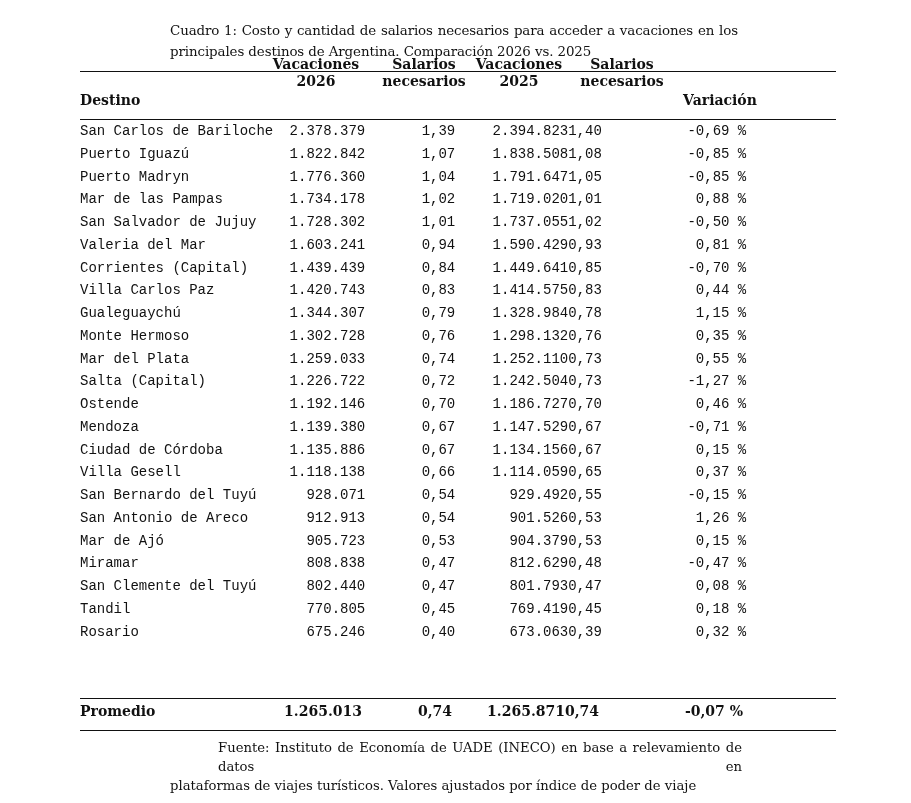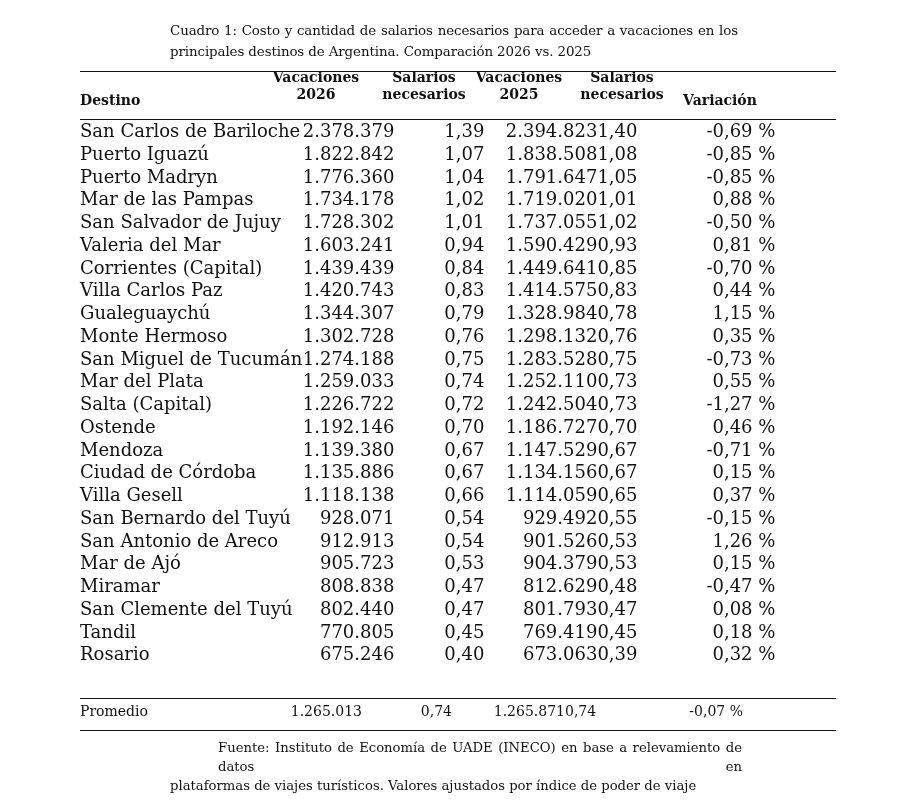--- a/index.html
+++ b/index.html
@@ -1,31 +1,31 @@
 <!DOCTYPE html>
 <html><head>
   <meta charset="utf-8">
   <style>
     html, body { margin: 0; padding: 0; background: #ffffff; }
     body { width: 911px; height: 803px; position: relative; font-family: "DejaVu Serif", "Liberation Serif", serif; color: #111; }
     .caption { position: absolute; left: 170px; top: 14px; width: 568px; font-size: 13.4px; line-height: 21px; text-align: justify; text-align-last: left; letter-spacing: -0.1px; margin-top: 6px; }
     .caption .l1 { display:block; text-align: justify; text-align-last: justify; }
     .caption .l2 { display:block; }
     .rule { position: absolute; left: 80px; width: 756px; height: 1px; background: #111; }
-    .hdr { position: absolute; top: 69px; font-weight: bold; font-size: 14px; line-height: 17px; text-align: center; }
+    .hdr { position: absolute; top: 56px; font-weight: bold; font-size: 14px; line-height: 17px; text-align: center; }
     .hdr.dest { left: 80px; top: 92px; text-align: left; }
-    table.tbl { position: absolute; left: 80px; top: 120px; border-collapse: collapse; font-size: 18px; }
+    table.tbl { position: absolute; left: 80px; top: 120px; border-collapse: collapse; font-size: 14px; font-family: Liberation Mono, monospace; }
     table.tbl td { padding: 0; height: 22.75px; line-height: 22.75px; white-space: nowrap; }
     td.c0 { width: 190px; text-align: left; }
     td.c1 { width: 92px; text-align: right; padding-right: 0; }
     td.c2 { width: 90px; text-align: right; }
     td.c3 { width: 113px; text-align: right; }
     td.c4 { width: 87px; text-align: left; }
     td.c5 { width: 91px; text-align: right; }
-    .avg { position: absolute; left: 80px; top: 700px; border-collapse: collapse; font-size: 14px; font-weight: normal; }
+    .avg { position: absolute; left: 80px; top: 700px; border-collapse: collapse; font-size: 14px; font-weight: bold; }
     .avg td { height: 22px; line-height: 22px; padding: 0; white-space: nowrap; }
     .source { position: absolute; left: 170px; top: 738px; width: 572px; font-size: 13.2px; line-height: 19px; }
     .source .l1 { display:block; text-align: justify; text-align-last: justify; margin-left: 48px; }
     .source .l2 { display:block; }
   </style>
 </head>
 <body>
 
 <div class="caption">
   <span class="l1">Cuadro 1: Costo y cantidad de salarios necesarios para acceder a vacaciones en los</span>
@@ -129,28 +129,20 @@
         <td class="c4">0,78</td>
         <td class="c5">1,15 %</td>
       </tr>
       <tr>
         <td class="c0">Monte Hermoso</td>
         <td class="c1">1.302.728</td>
         <td class="c2">0,76</td>
         <td class="c3">1.298.132</td>
         <td class="c4">0,76</td>
         <td class="c5">0,35 %</td>
-      </tr>
-      <tr>
-        <td class="c0">San Miguel de Tucumán</td>
-        <td class="c1">1.274.188</td>
-        <td class="c2">0,75</td>
-        <td class="c3">1.283.528</td>
-        <td class="c4">0,75</td>
-        <td class="c5">-0,73 %</td>
       </tr>
       <tr>
         <td class="c0">Mar del Plata</td>
         <td class="c1">1.259.033</td>
         <td class="c2">0,74</td>
         <td class="c3">1.252.110</td>
         <td class="c4">0,73</td>
         <td class="c5">0,55 %</td>
       </tr>
       <tr>

